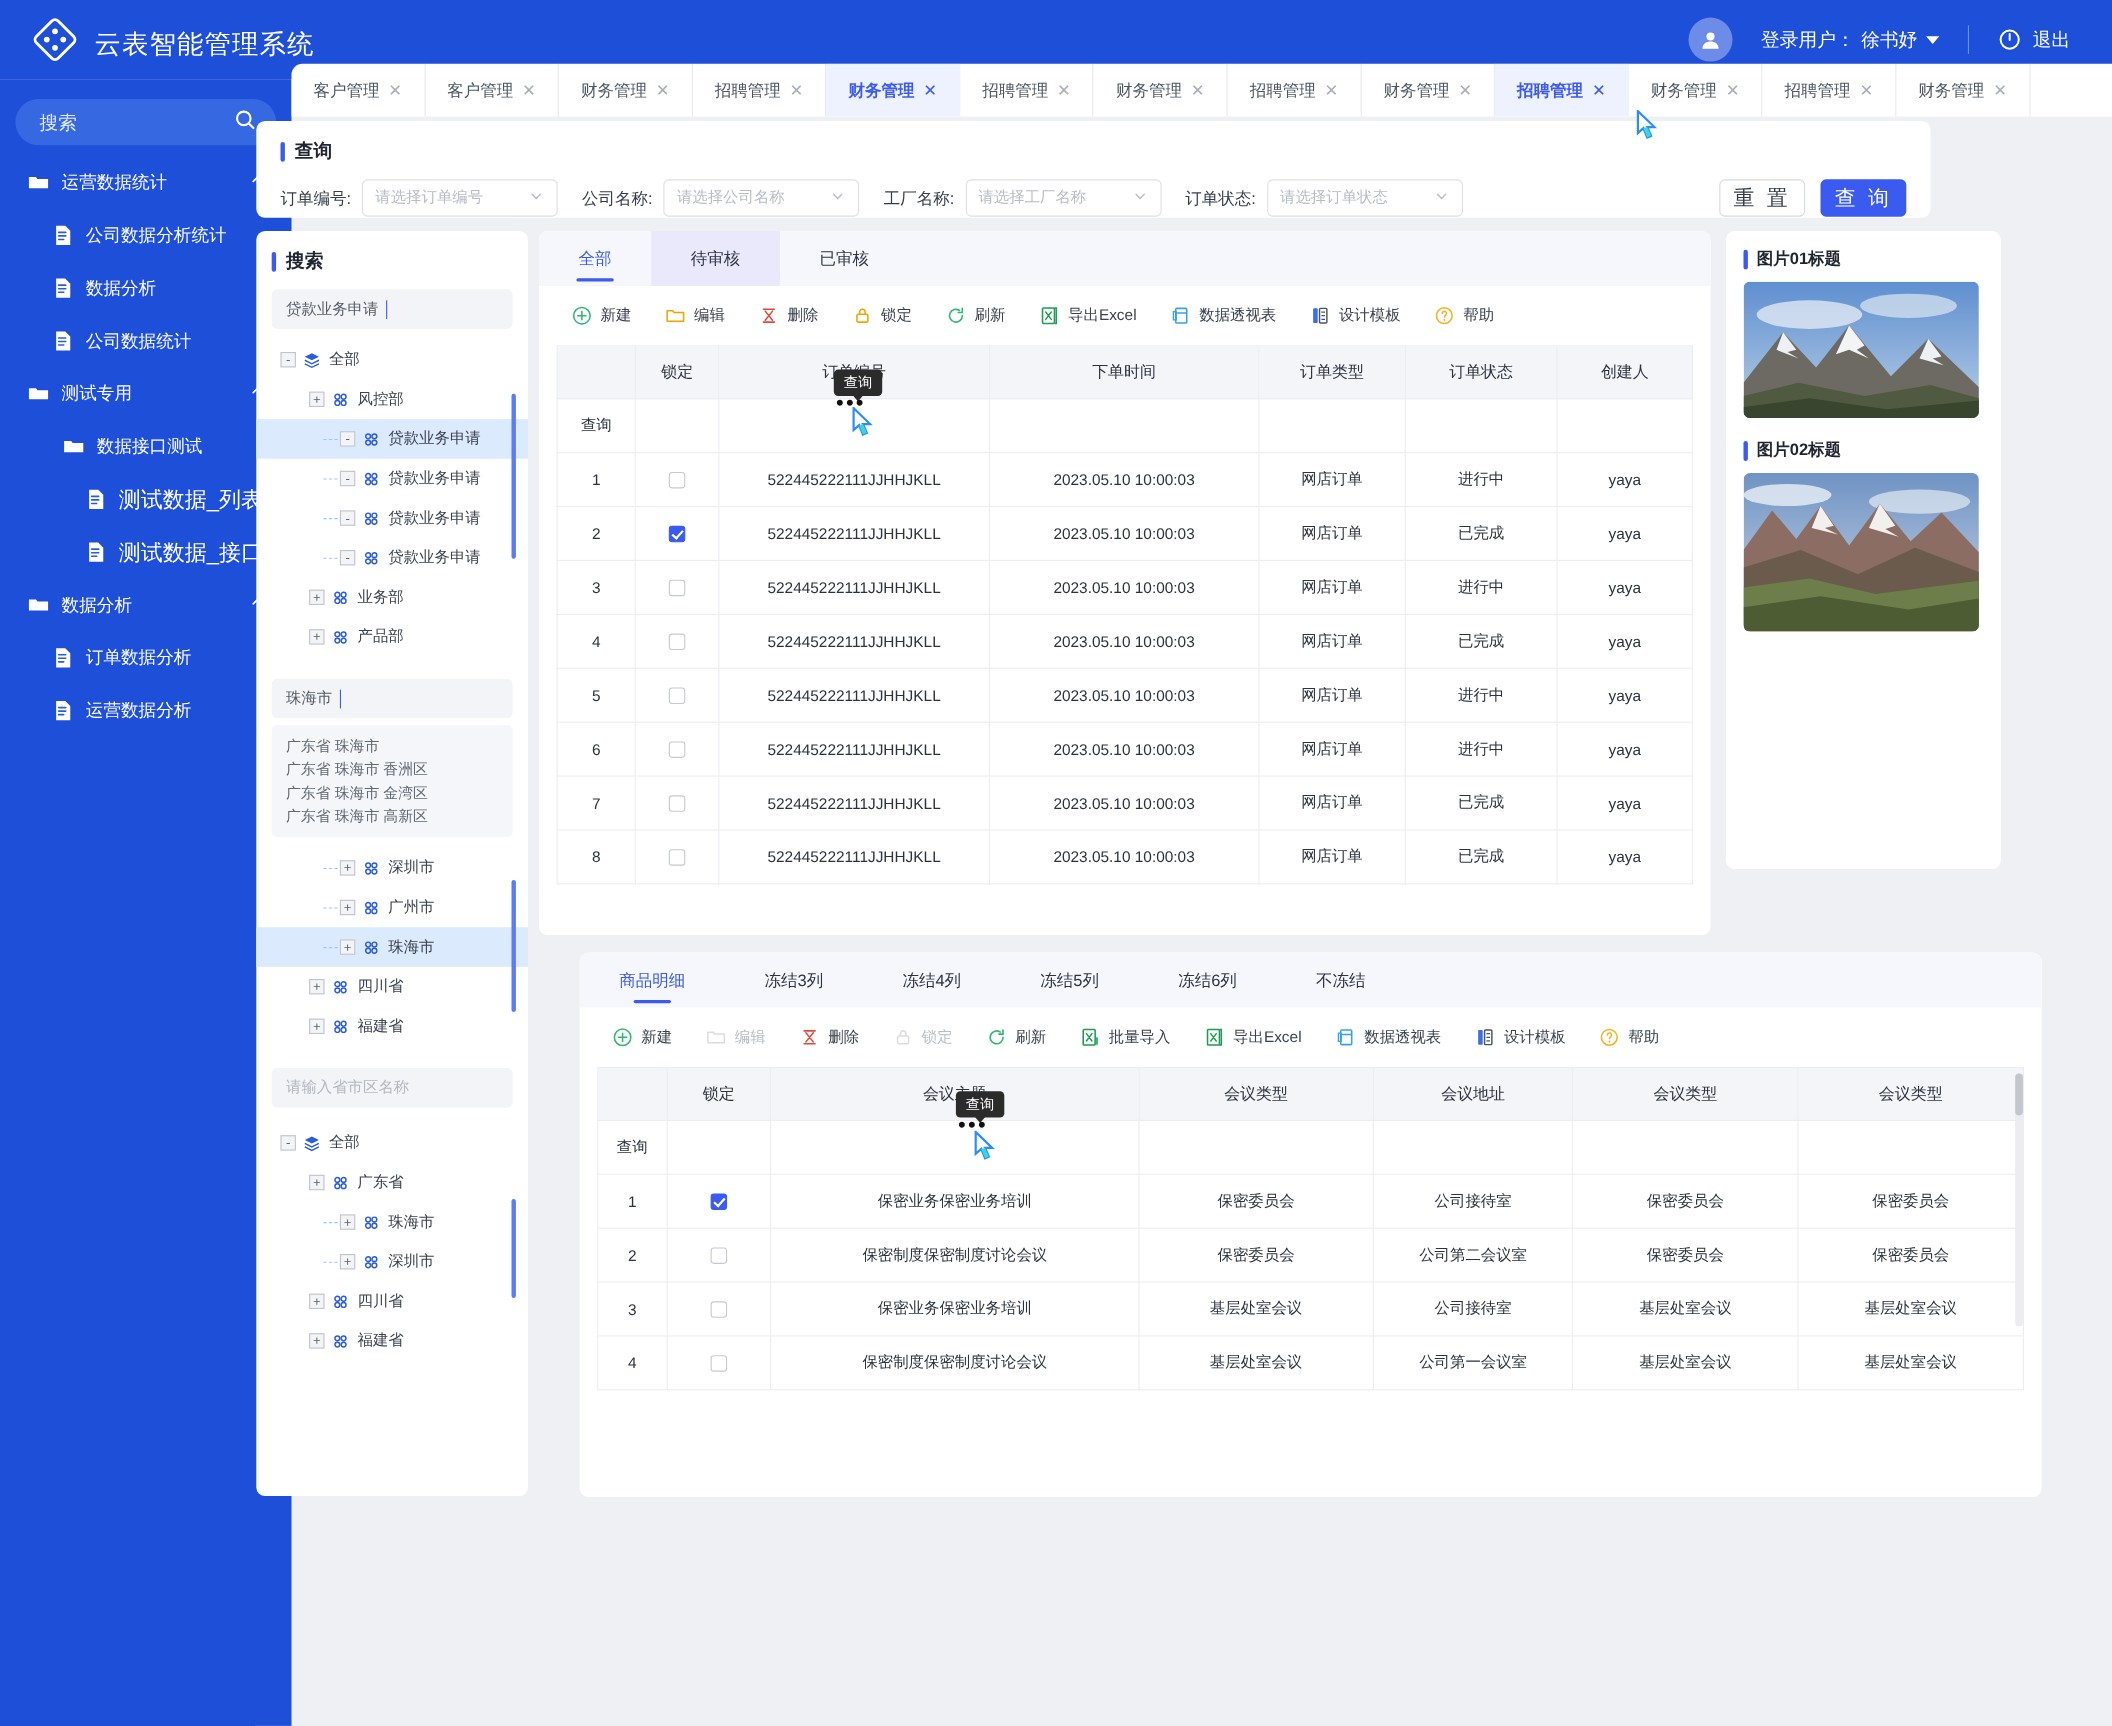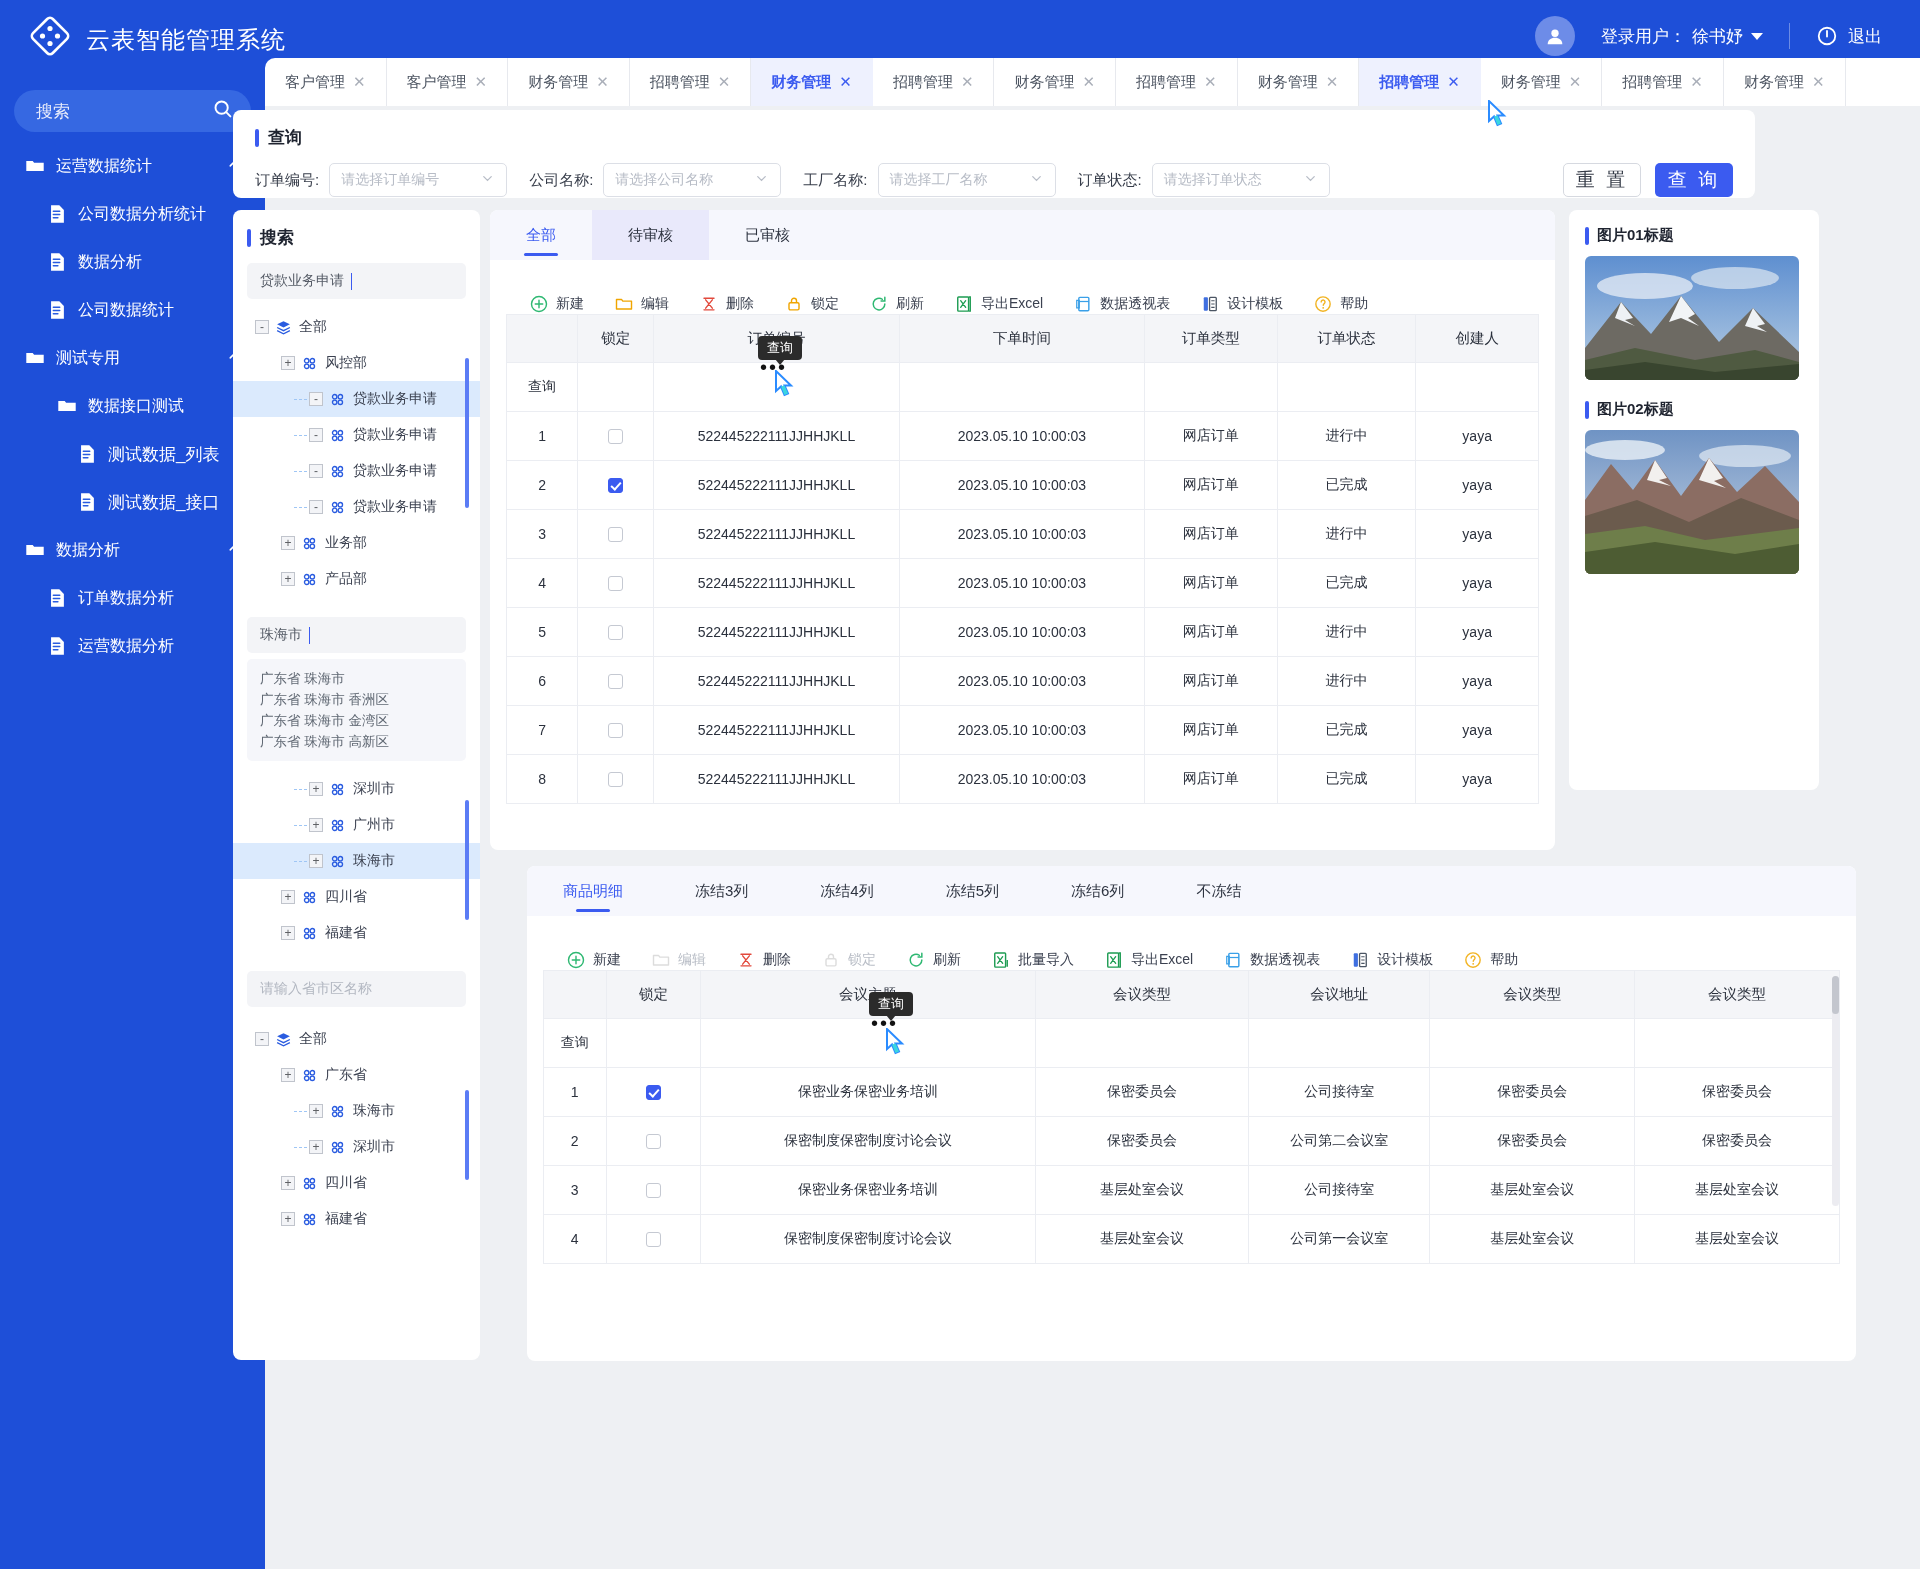--- a/index.html
+++ b/index.html
@@ -43,21 +43,21 @@
   .nav-row {
     display: flex; align-items: center; height: 48px; color: #fff;
     font-size: 16px; cursor: pointer; position: relative;
   }
   .nav-row.active { background: #4872ef; }
   .nav-row .ic { display: inline-flex; width: 22px; height: 22px; margin-right: 10px; flex: 0 0 auto;}
   .nav-row .chev { margin-left: auto; margin-right: 22px; }
   .lvl0 { padding-left: 24px; }
   .lvl1 { padding-left: 46px; }
   .lvl2 { padding-left: 56px; }
-  .lvl3 { padding-left: 76px; font-size: 17px; }
+  .lvl3 { padding-left: 76px; font-size: 20px; }
 
   
   .tabbar {
     position: absolute; left: 265px; top: 58px; width: 1655px; height: 48px;
     background: #fff; display: flex; align-items: stretch; overflow: hidden;
     border-top-left-radius: 10px;
   }
   .tab {
     display: flex; align-items: center; gap: 8px; padding: 0 20px;
     font-size: 15px; color: #4d5562; white-space: nowrap; cursor: pointer;
@@ -106,21 +106,21 @@
   .tree-sugg { background:#f5f6fa; border-radius:5px; padding:9px 13px; font-size:13.5px; color:#606873; line-height:21px; }
   .scroll-mark { position:absolute; width:4px; border-radius:2px; background:#5b7cf5; }
 
   
   .main-card { position: absolute; left: 265px; top: 104px; width: 1065px; height: 640px; background: #fff; border-radius: 8px; }
   .tabs2 { display: flex; height: 50px; background:#f6f7fd; border-radius:8px 8px 0 0;}
   .tab2 { padding: 0 36px; display:flex; align-items:center; justify-content:center; font-size:15px; color:#2d3340; cursor:pointer; position:relative;}
   .tab2.active { color:#3b5bf0; }
   .tab2.hover { background:#e9e9fb; }
   .tab2.active::after { content:""; position:absolute; bottom:4px; left:50%; transform:translateX(-50%); width:34px; height:3px; background:#3b5bf0; border-radius:2px;}
-  .toolbar { display:flex; align-items:flex-end; gap: 8px; height: 54px; padding-left: 28px; }
+  .toolbar { display:flex; align-items:center; gap: 8px; height: 54px; padding-left: 18px; }
   .tb-item { display:flex; align-items:center; gap:7px; font-size:14px; color:#3b4150; padding: 0 11px; cursor:pointer; white-space:nowrap;}
   .tb-item.dis { color:#b8bdc6; }
   .tb-ic { width:20px; height:20px; display:inline-flex;}
 
   table.grid { width: 100%; border-collapse: collapse; table-layout: fixed; }
   table.grid th { background:#f4f5f8; font-weight: normal; font-size:14.5px; color:#2b313d; height:48px; border:1px solid #ebedf2; }
   table.grid td { height:49px; font-size:14px; color:#2b313d; border:1px solid #ebedf2; text-align:center; }
   .idx { color:#555b66; }
   .chk { width:15px; height:15px; border:1px solid #c5c9d2; border-radius:3px; display:inline-block; background:#fff; vertical-align:middle;}
   .chk.on { background:#3b5bf0; border-color:#3b5bf0; position:relative;}

